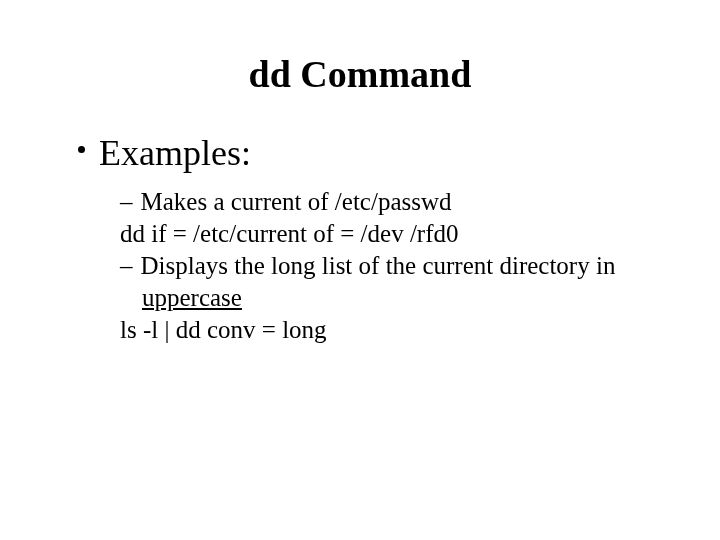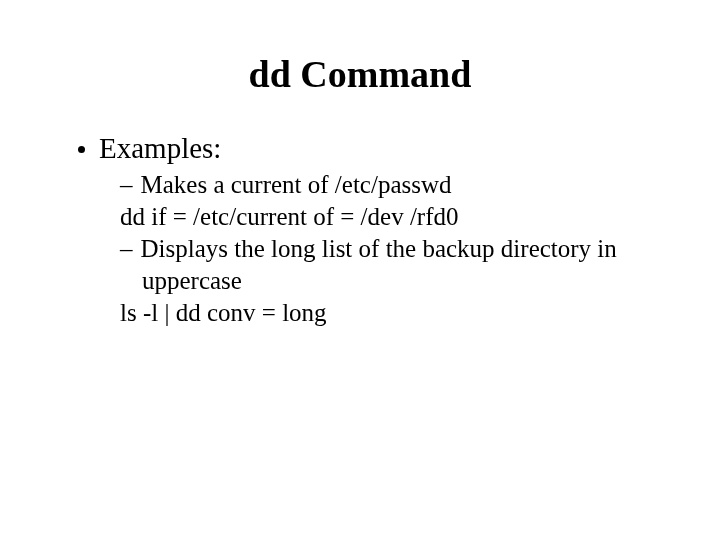--- a/index.html
+++ b/index.html
@@ -22,22 +22,22 @@
     font-size: 38px;
     font-weight: bold;
     padding-top: 52px;
     padding-bottom: 36px;
   }
   .body {
     padding-left: 78px;
     padding-right: 48px;
   }
   .bullet-level1 {
-    font-size: 29px;
-    margin-bottom: 4px;
+    font-size: 36px;
+    margin-bottom: 12px;
     display: flex;
     align-items: flex-start;
   }
   .bullet-level1 .dot {
     width: 7px;
     height: 7px;
     background: #000;
     border-radius: 50%;
     margin-top: 14px;
     margin-right: 14px;
@@ -57,20 +57,21 @@
   }
   .dash {
     margin-right: 8px;
     flex-shrink: 0;
   }
   .lit-line {
     padding-left: 0;
   }
   .continuation {
     padding-left: 22px;
+    text-decoration: underline;
   }
 </style>
 </head>
 <body>
 
 <div class="slide">
 
   <div class="title">dd Command</div>
 
   <div class="body">
@@ -84,21 +85,21 @@
 
       <div class="sub-line dash-line">
         <span class="dash">–</span>
         <span>Makes a current of  /etc/passwd</span>
       </div>
 
       <div class="sub-line lit-line">dd  if = /etc/current of = /dev /rfd0</div>
 
       <div class="sub-line dash-line">
         <span class="dash">–</span>
-        <span>Displays the long list of the backup directory in</span>
+        <span>Displays the long list of the current directory in</span>
       </div>
 
       <div class="sub-line continuation">uppercase</div>
 
       <div class="sub-line lit-line">ls -l  | dd conv = long</div>
 
     </div>
 
   </div>
 

